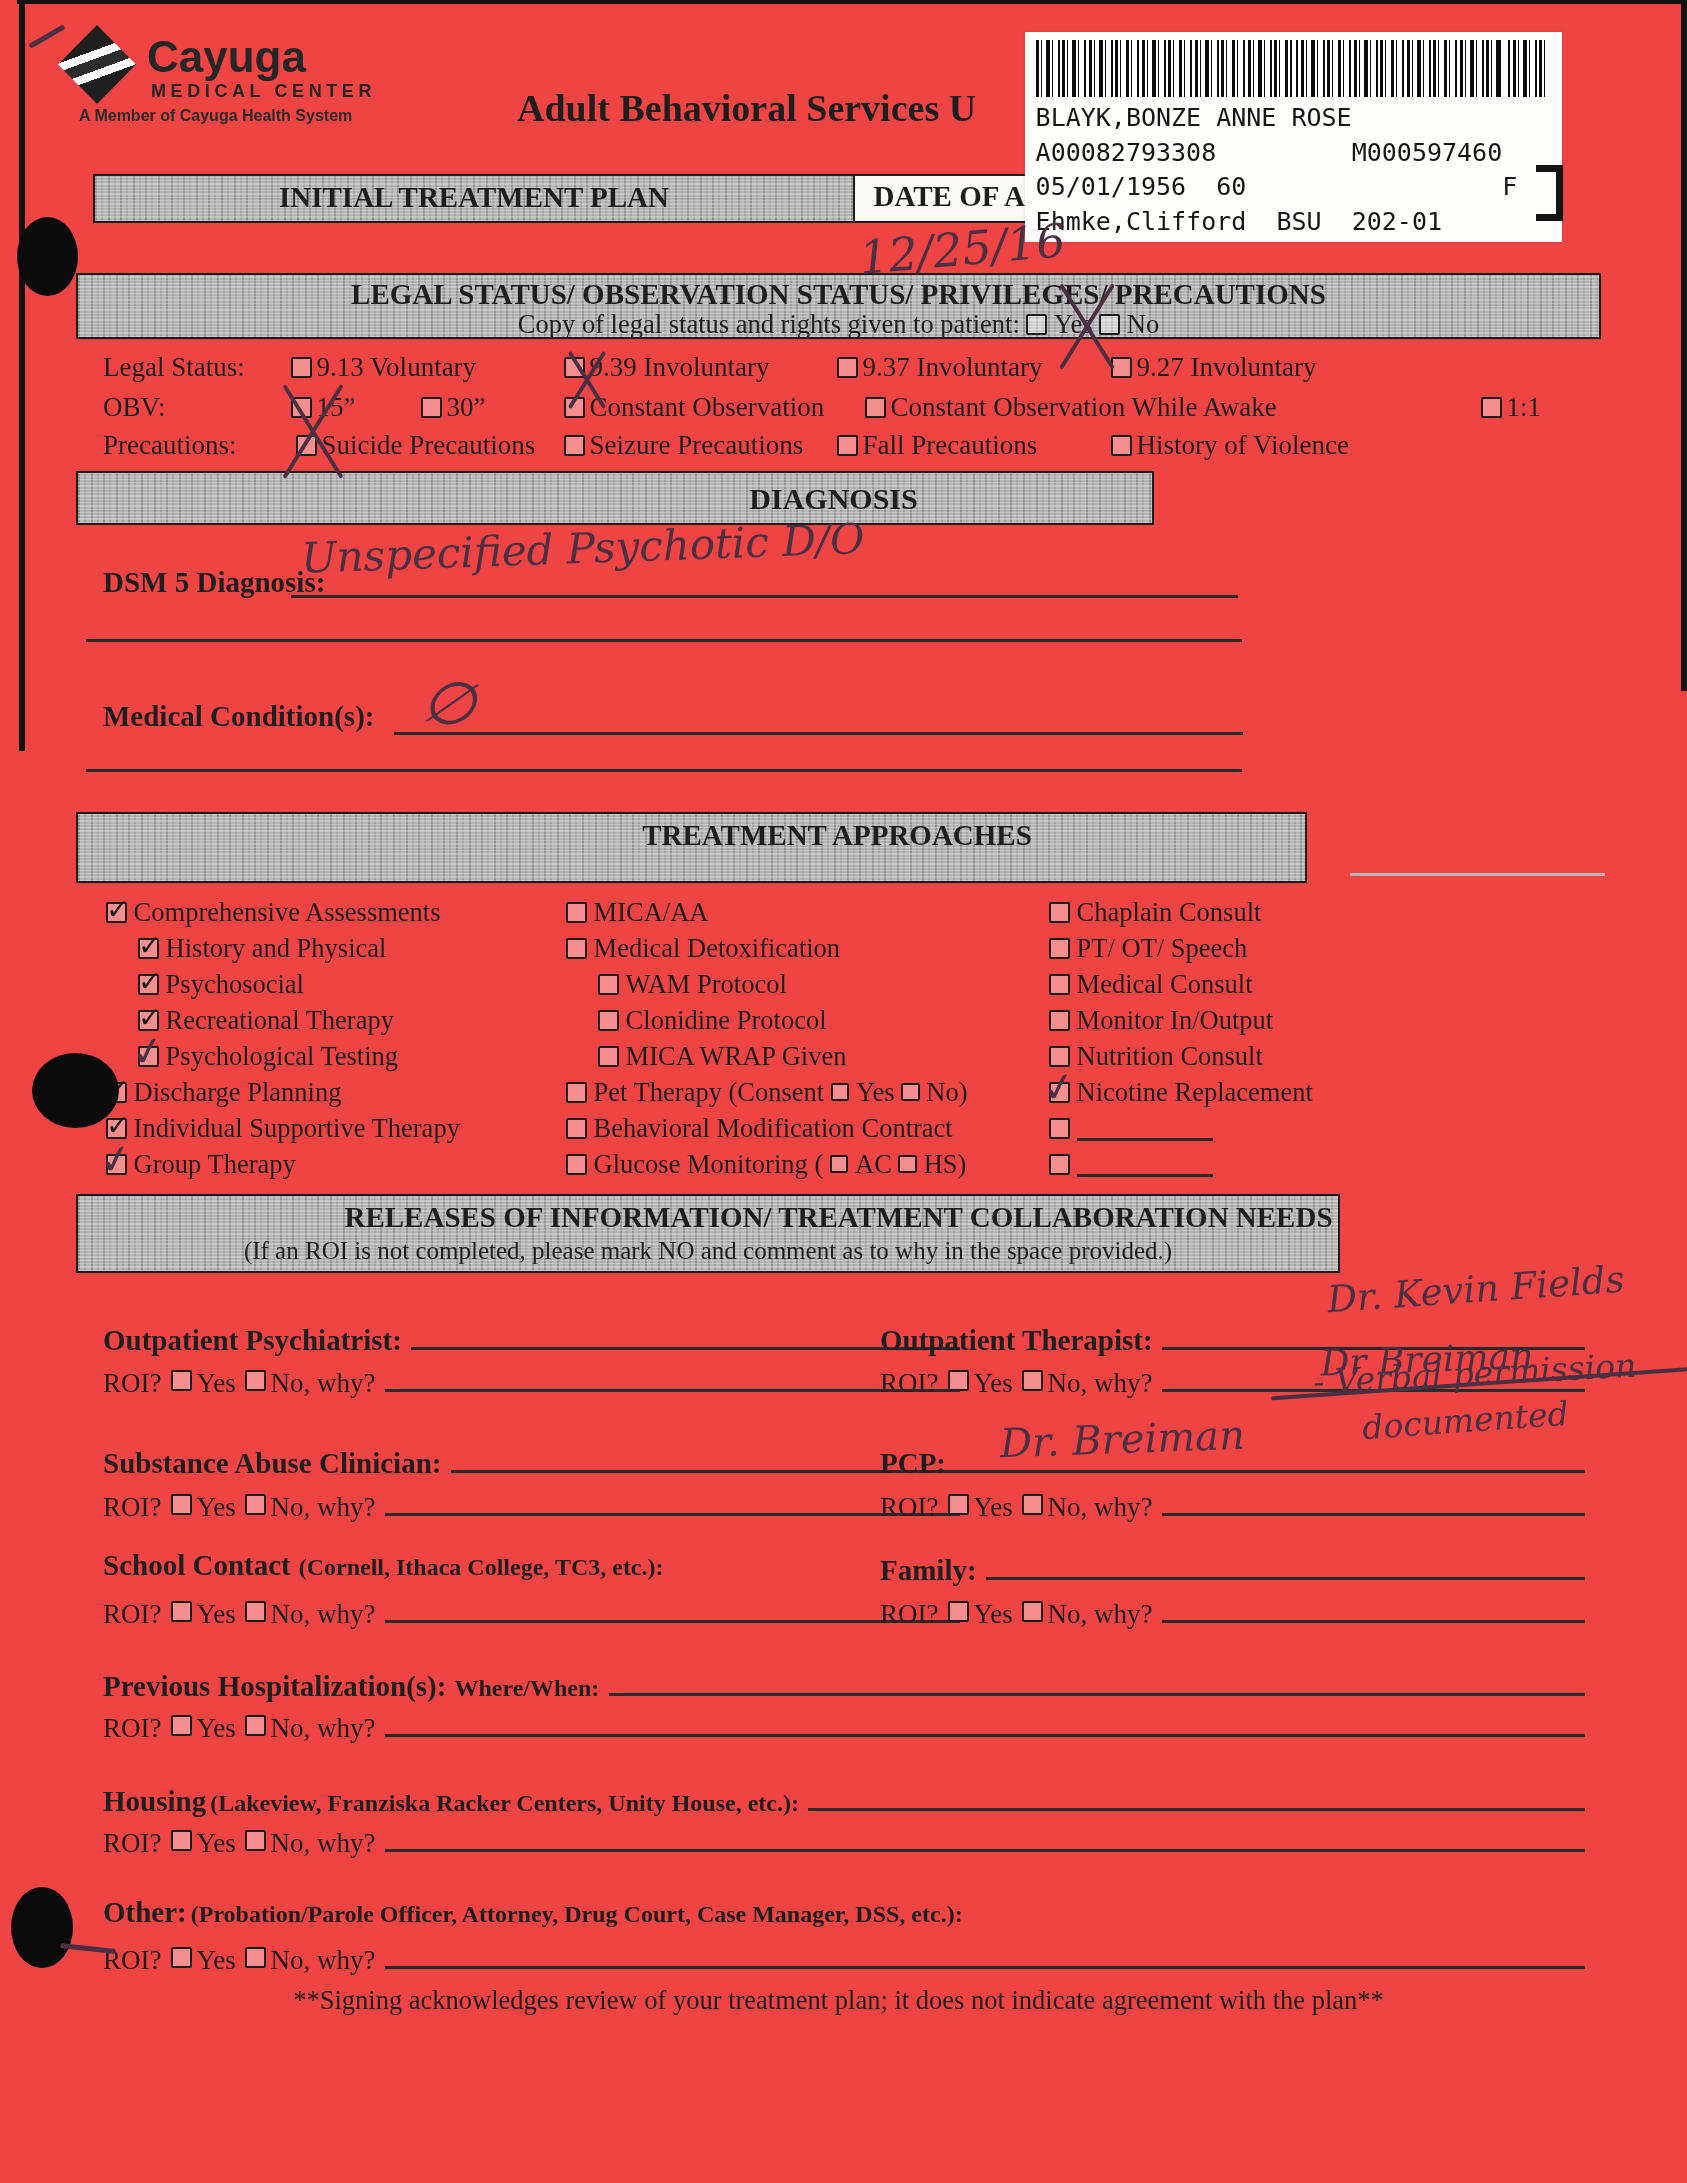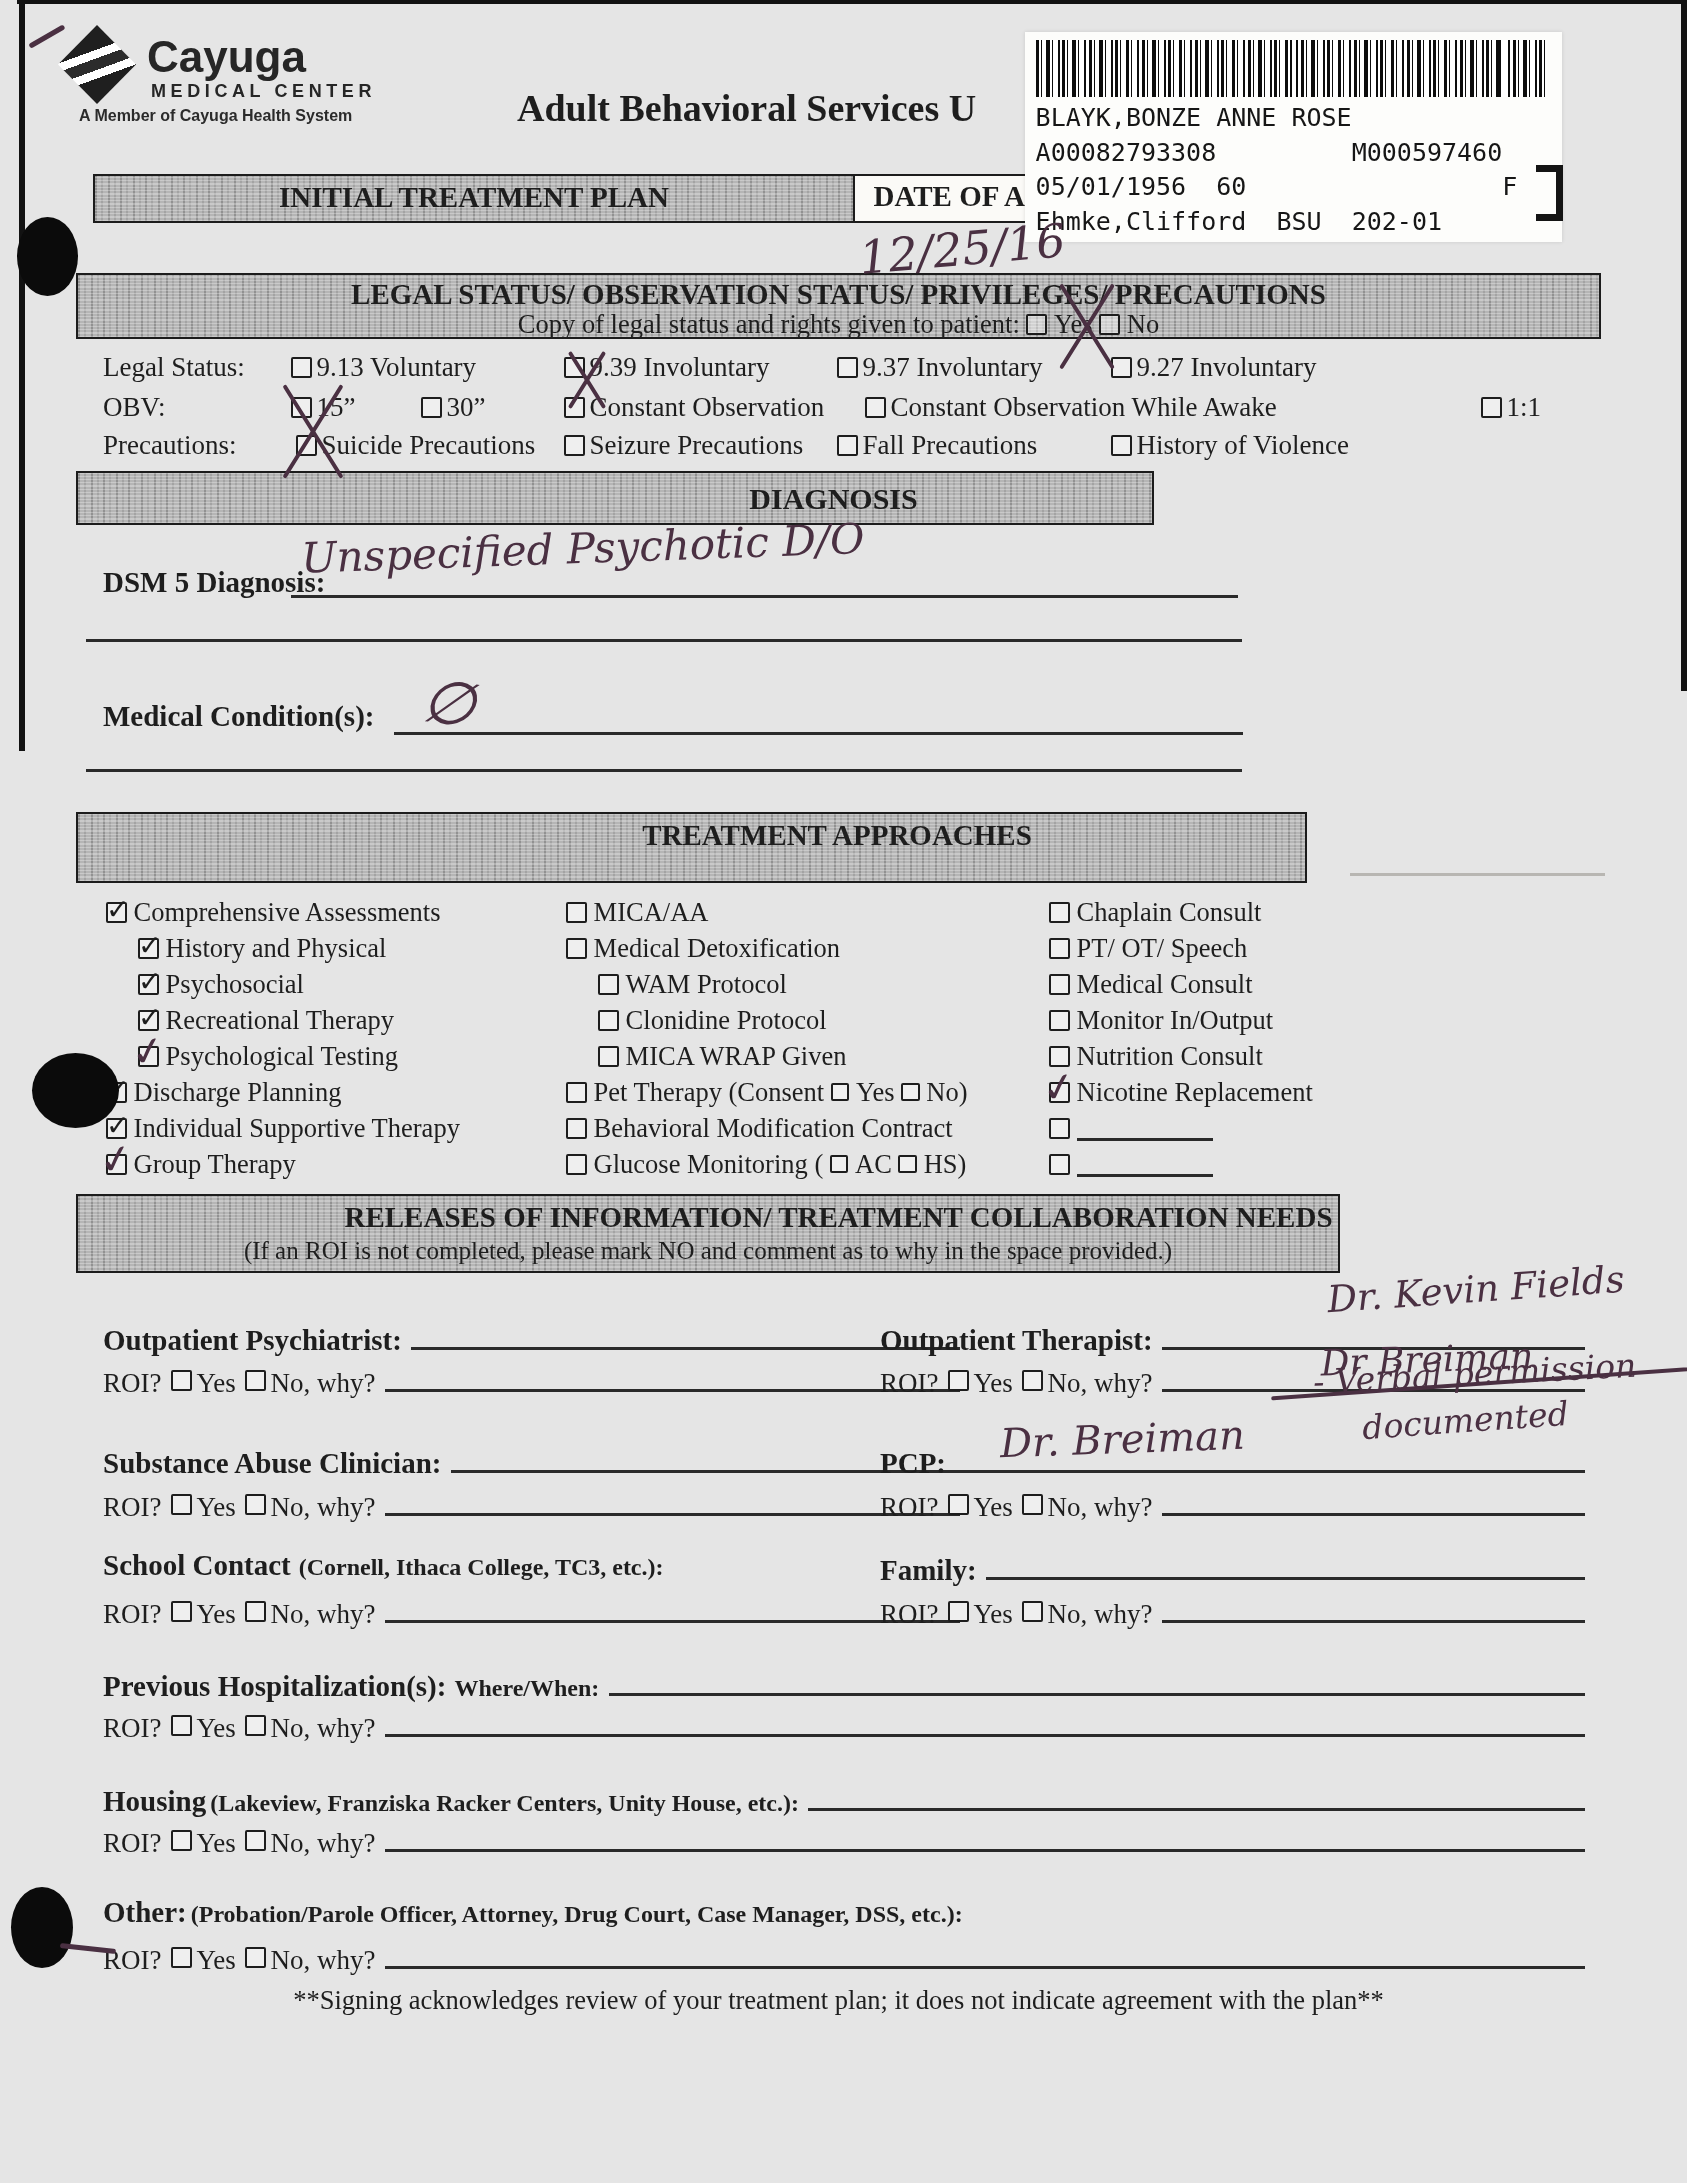--- a/index.html
+++ b/index.html
@@ -1,18 +1,18 @@
 <!DOCTYPE html>
 <html style="font-size:10.6px"><head>
 <meta charset="utf-8">
 <style>
   :root{ --ink:#4a3042; --txt:#1e1e1e; --line:#2a2a2a; }
   html,body{margin:0;padding:0;}
   body{background:#777;}
-  #page{position:relative;width:1688px;height:2183px;background:#e5e5e5;overflow:hidden;
+  #page{position:relative;width:1688px;height:2183px;background:#ef4444;overflow:hidden;
         font-family:"Liberation Serif", serif;color:var(--txt);}
   .abs{position:absolute;}
   .txt{font-size:27px;white-space:nowrap;}
   .bold{font-weight:bold;}
   .mono{font-family:"DejaVu Sans Mono", monospace;white-space:pre;color:#161616;}
   .sans{font-family:"Liberation Sans", sans-serif;}
   
   .bar{background-color:#b5b5b5;
        background-image:
          repeating-linear-gradient(0deg, rgba(255,255,255,.28) 0 1.3px, rgba(0,0,0,0) 1.3px 3.3px),

